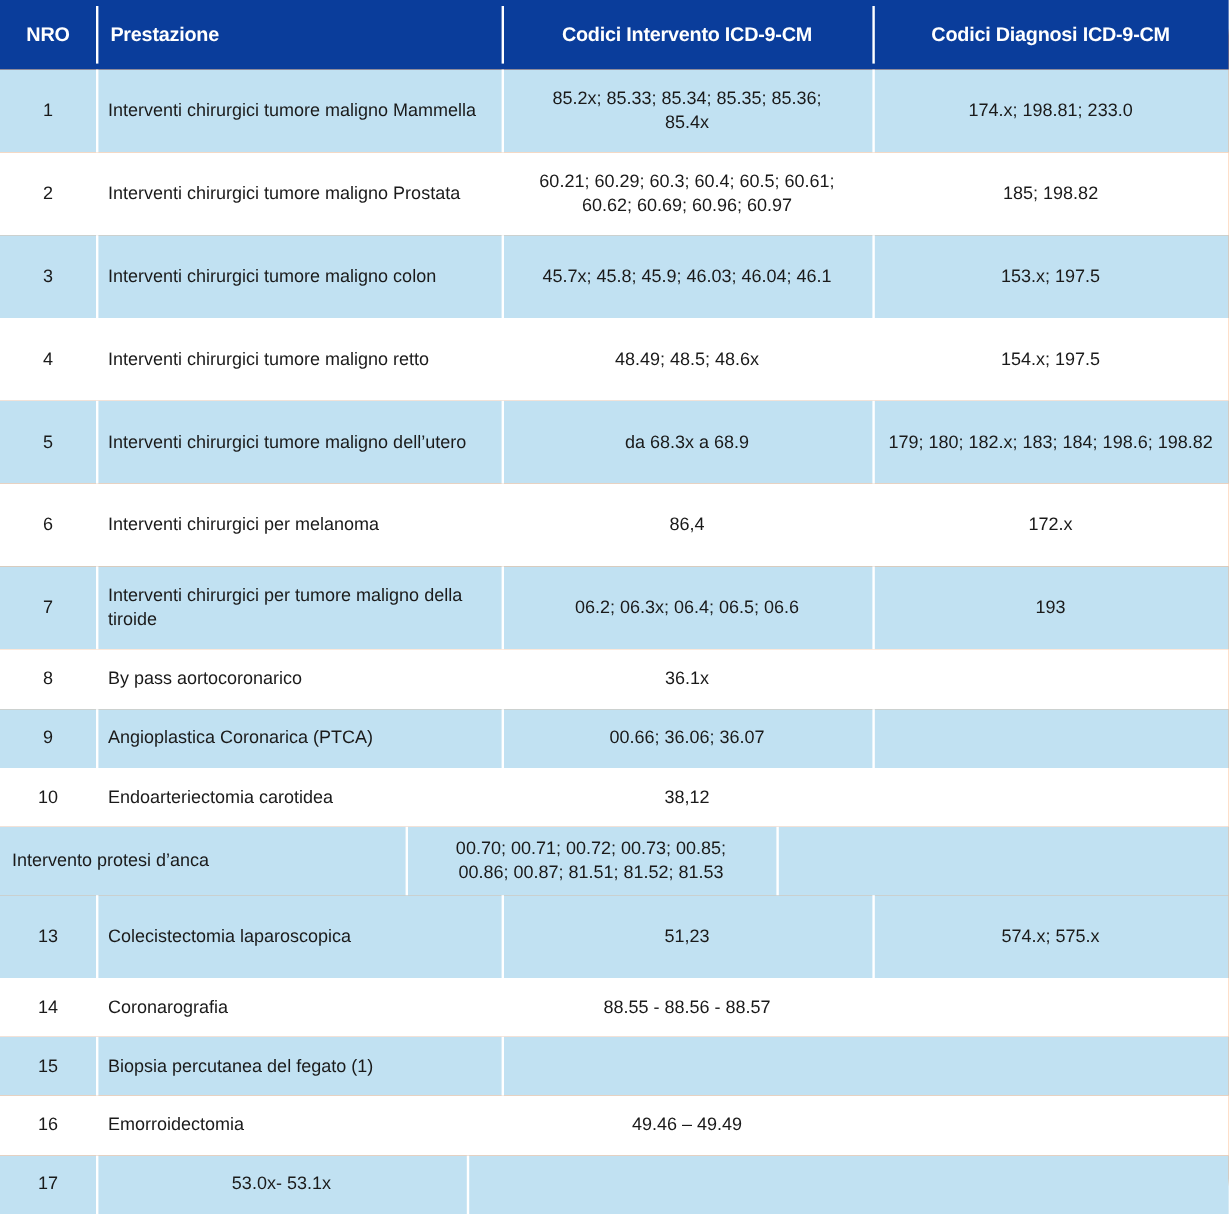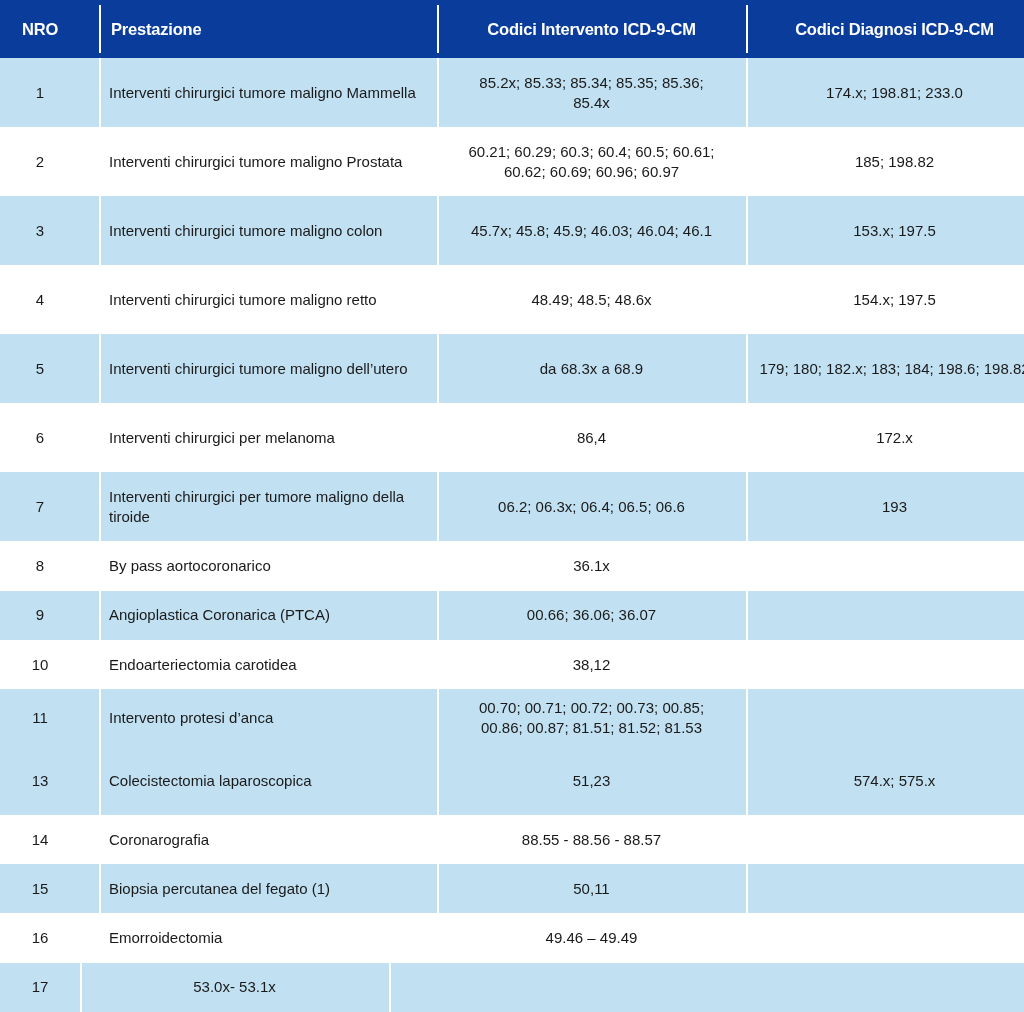--- a/index.html
+++ b/index.html
@@ -74,21 +74,21 @@
     position: absolute;
     left: 0;
     top: 0;
     bottom: 0;
     width: 2px;
     background: #ffffff;
   }
 
   
   .c-nro  { width: 80px;  flex: 0 0 80px;  justify-content: center; text-align: center; }
-  .c-pres { width: 338px; flex: 0 0 338px; justify-content: flex-end; padding: 0 10px 0 10px; margin-left: 19px; }
+  .c-pres { width: 338px; flex: 0 0 338px; justify-content: flex-end; padding: 0 10px 0 10px; }
   .c-int  { width: 309px; flex: 0 0 309px; justify-content: center; text-align: center; padding: 0 26px; }
   .c-diag { width: 297px; flex: 0 0 297px; justify-content: center; text-align: center; padding: 16px 8px; }
 
   .th.c-pres { padding-left: 12px; }
 
   .c-nro .cell-text  { display: block; width: 100%; text-align: center; }
   .c-pres .cell-text { display: block; width: 100%; text-align: left; }
   .c-int .cell-text,
   .c-diag .cell-text { display: block; width: 100%; text-align: center; }
 </style>
@@ -247,23 +247,20 @@
           <span class="cell-text">Endoarteriectomia carotidea</span>
         </div>
         <div class="td c-int">
           <span class="cell-text">38,12</span>
         </div>
         <div class="td c-diag">
           <span class="cell-text"></span>
         </div>
       </div>
       <div class="tr blue">
-        <div class="td c-nro">
-          <span class="cell-text">11</span>
-        </div>
         <div class="td c-pres">
           <span class="cell-text">Intervento protesi d’anca</span>
         </div>
         <div class="td c-int">
           <span class="cell-text">00.70; 00.71; 00.72; 00.73; 00.85; 00.86; 00.87; 81.51; 81.52; 81.53</span>
         </div>
         <div class="td c-diag">
           <span class="cell-text"></span>
         </div>
       </div>
@@ -295,23 +292,20 @@
           <span class="cell-text"></span>
         </div>
       </div>
       <div class="tr blue">
         <div class="td c-nro">
           <span class="cell-text">15</span>
         </div>
         <div class="td c-pres">
           <span class="cell-text">Biopsia percutanea del fegato (1)</span>
         </div>
-        <div class="td c-int">
-          <span class="cell-text">50,11</span>
-        </div>
         <div class="td c-diag">
           <span class="cell-text"></span>
         </div>
       </div>
       <div class="tr white">
         <div class="td c-nro">
           <span class="cell-text">16</span>
         </div>
         <div class="td c-pres">
           <span class="cell-text">Emorroidectomia</span>

